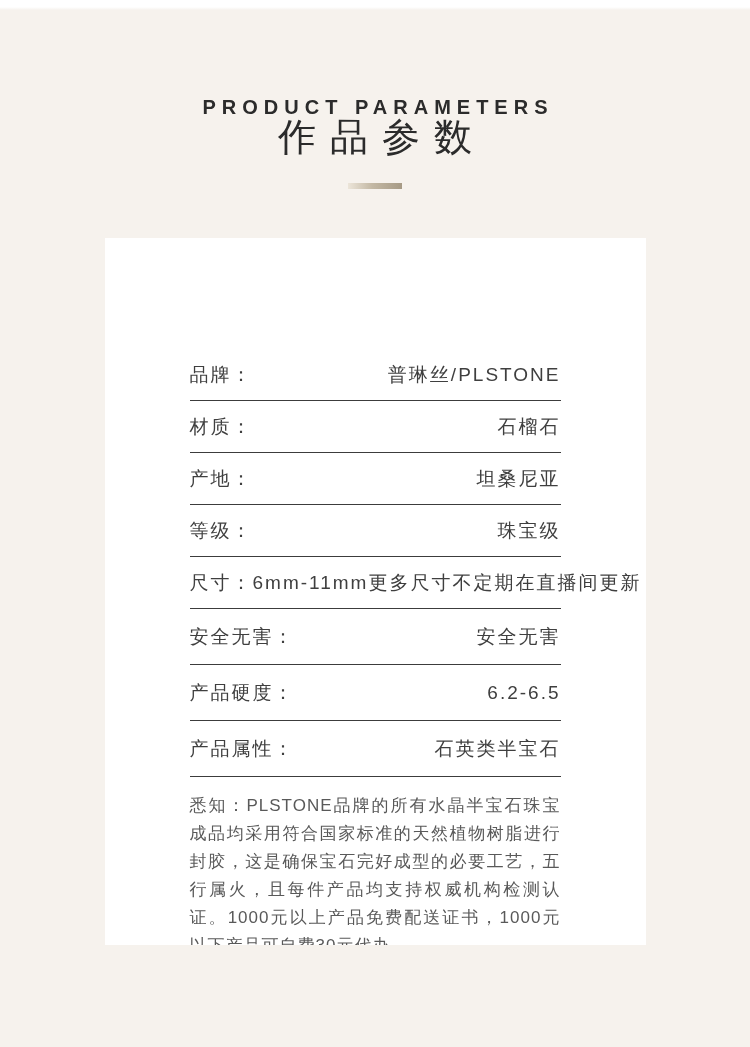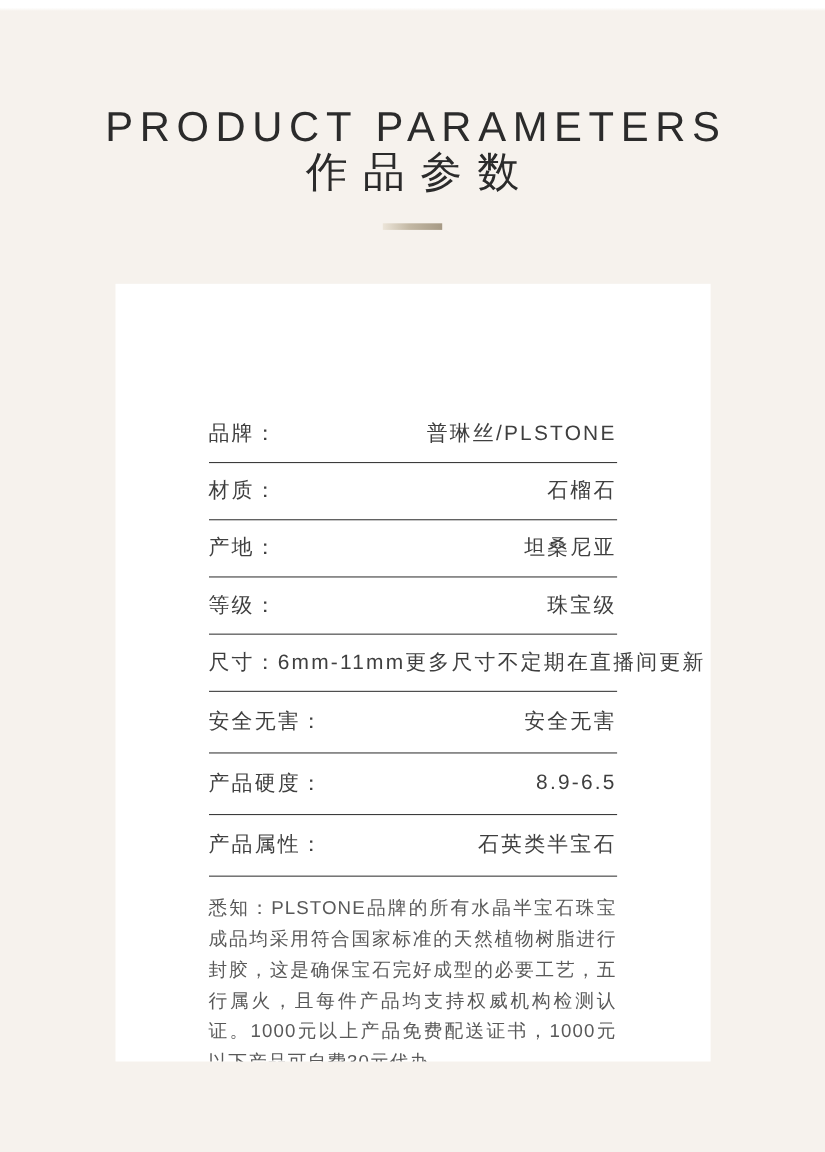--- a/index.html
+++ b/index.html
@@ -15,22 +15,22 @@
   .top-strip {
     width: 750px;
     height: 10px;
     background: linear-gradient(#ffffff 0%, #ffffff 70%, #f6f2ed 100%);
   }
   .header {
     padding-top: 86px;
     text-align: center;
   }
   .title-en {
-    font-size: 38px;
-    font-weight: 400;
+    font-size: 20px;
+    font-weight: 700;
     line-height: 1.1;
     letter-spacing: 6px;
     color: #2b2b2b;
     text-indent: 6px; 
   }
   .title-zh {
     font-size: 38px;
     font-weight: 400;
     line-height: 1;
     letter-spacing: 14px;
@@ -116,21 +116,21 @@
         <span class="value">6mm-11mm更多尺寸不定期在直播间更新</span>
       </div>
 
       <div class="row">
         <span class="label">安全无害：</span>
         <span class="value">安全无害</span>
       </div>
 
       <div class="row">
         <span class="label">产品硬度：</span>
-        <span class="value">8.9-6.5</span>
+        <span class="value">6.2-6.5</span>
       </div>
 
       <div class="row">
         <span class="label">产品属性：</span>
         <span class="value">石英类半宝石</span>
       </div>
 
     </div>
 
     <p class="note">悉知：PLSTONE品牌的所有水晶半宝石珠宝成品均采用符合国家标准的天然植物树脂进行封胶，这是确保宝石完好成型的必要工艺，五行属火，且每件产品均支持权威机构检测认证。1000元以上产品免费配送证书，1000元以下产品可自费30元代办。</p>

